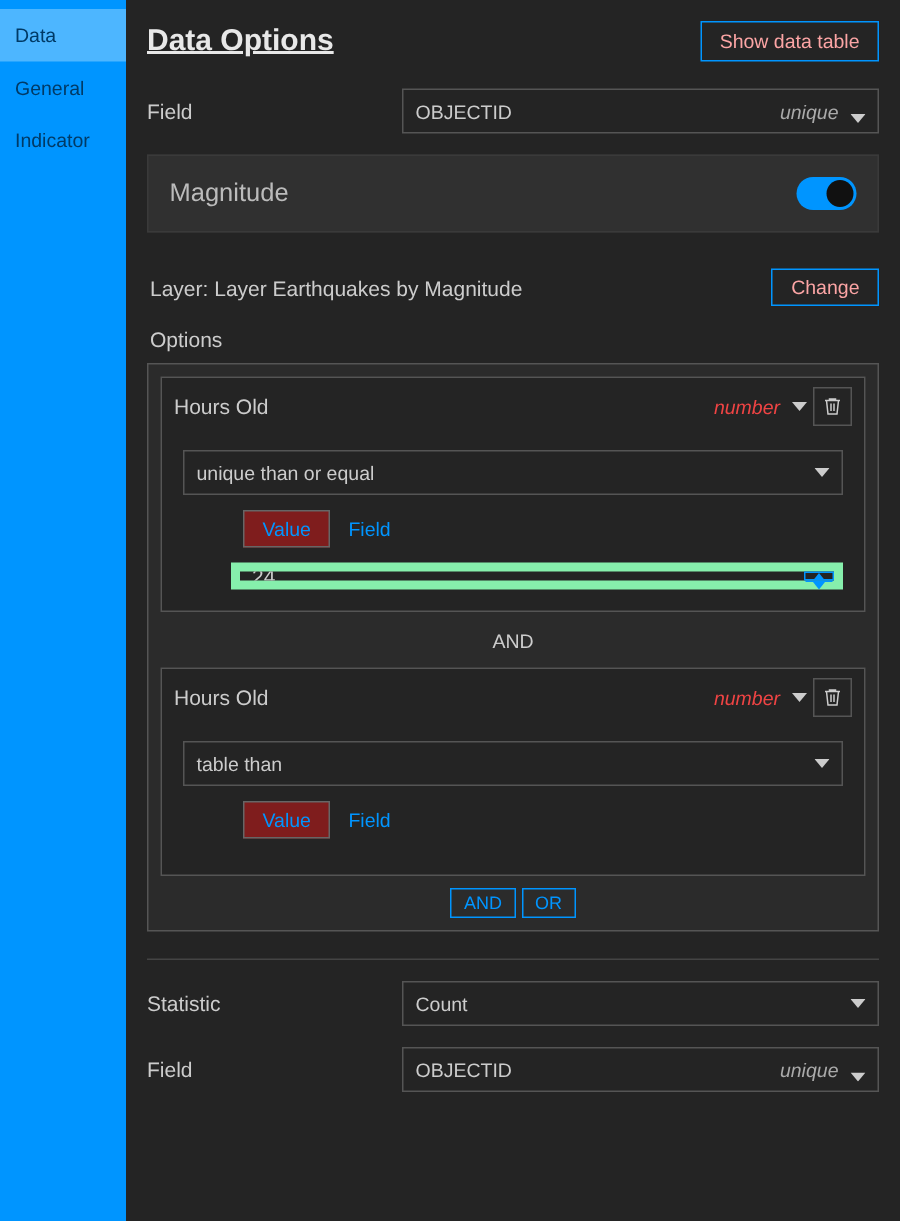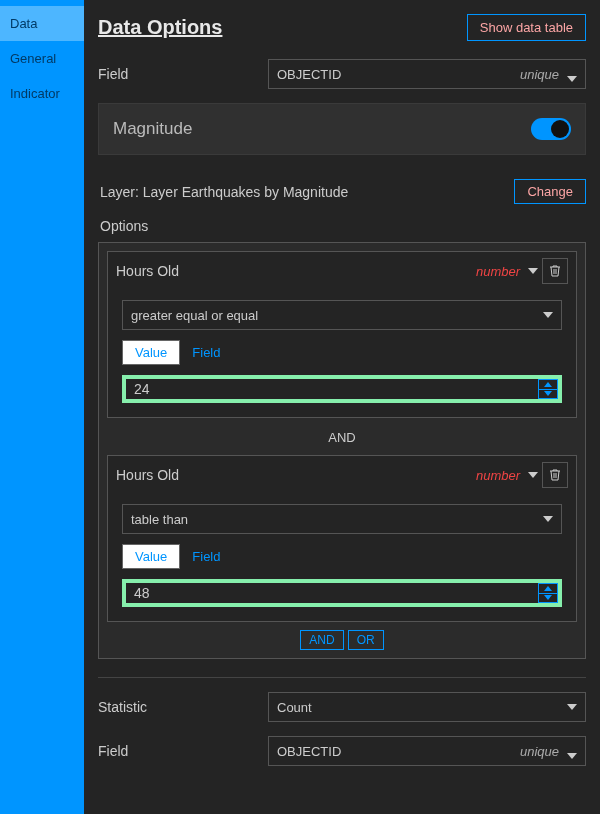--- a/index.html
+++ b/index.html
@@ -196,31 +196,33 @@
   }
   .tab {
     border: 1px solid #555;
     padding: 4px 12px;
     color: #0095ff;
     cursor: pointer;
     background: transparent;
     font-size: 13px;
   }
   .tab.active {
-    background: #ffffff;
+    background: #7f1d1d;
     border-color: #666;
+    margin-left: 40px;
   }
   .tab:not(.active){
     border: none;
     padding: 5px 12px;
   }
   .num-input-row {
     display: flex;
-    border: 4px solid #86efac;
-    height: 28px;
+    border: 6px solid #86efac;
+    height: 18px;
+    margin-left: 32px;
   }
   .num-input {
     flex: 1;
     background: transparent;
     border: none;
     color: #ccc;
     padding: 0 8px;
     font-size: 14px;
     outline: none;
   }
@@ -323,21 +325,21 @@
             </svg>
         </span>
         <span class="icon-btn">
           <svg width="14" height="14" viewBox="0 0 14 14">
             <path d="M2 3h10M5 3V2h4v1M3 3l1 9h6l1-9M6 5v5M8 5v5" stroke="#ccc" stroke-width="1" fill="none"></path>
           </svg>
         </span>
       </div>
       <div class="filter-body">
         <div class="op-select">
-          <span>greater equal or equal</span>
+          <span>unique than or equal</span>
           <span class="caret-down">
             <svg width="10" height="6">
                 <polygon points="0,0 10,0 5,6" fill="#ccc"></polygon>
               </svg>
           </span>
         </div>
         <div class="tab-row">
           <div class="tab active">Value</div>
           <div class="tab">Field</div>
         </div>
@@ -383,35 +385,20 @@
             <svg width="10" height="6">
                 <polygon points="0,0 10,0 5,6" fill="#ccc"></polygon>
               </svg>
 
           </span>
         </div>
         <div class="tab-row">
           <div class="tab active">Value</div>
           <div class="tab">Field</div>
         </div>
-        <div class="num-input-row">
-          <input class="num-input" value="48" style="">
-          <div class="spinner">
-            <div>
-              <svg width="8" height="5">
-                  <polygon points="4,0 8,5 0,5" fill="#0095ff"></polygon>
-                </svg>
-            </div>
-            <div>
-              <svg width="8" height="5">
-                  <polygon points="0,0 8,0 4,5" fill="#0095ff"></polygon>
-                </svg>
-            </div>
-          </div>
-        </div>
       </div>
     </div>
 
     <div class="logic-row">
       <button class="logic-btn">AND</button>
       <button class="logic-btn">OR</button>
     </div>
   </div>
 
   <hr class="hr">

